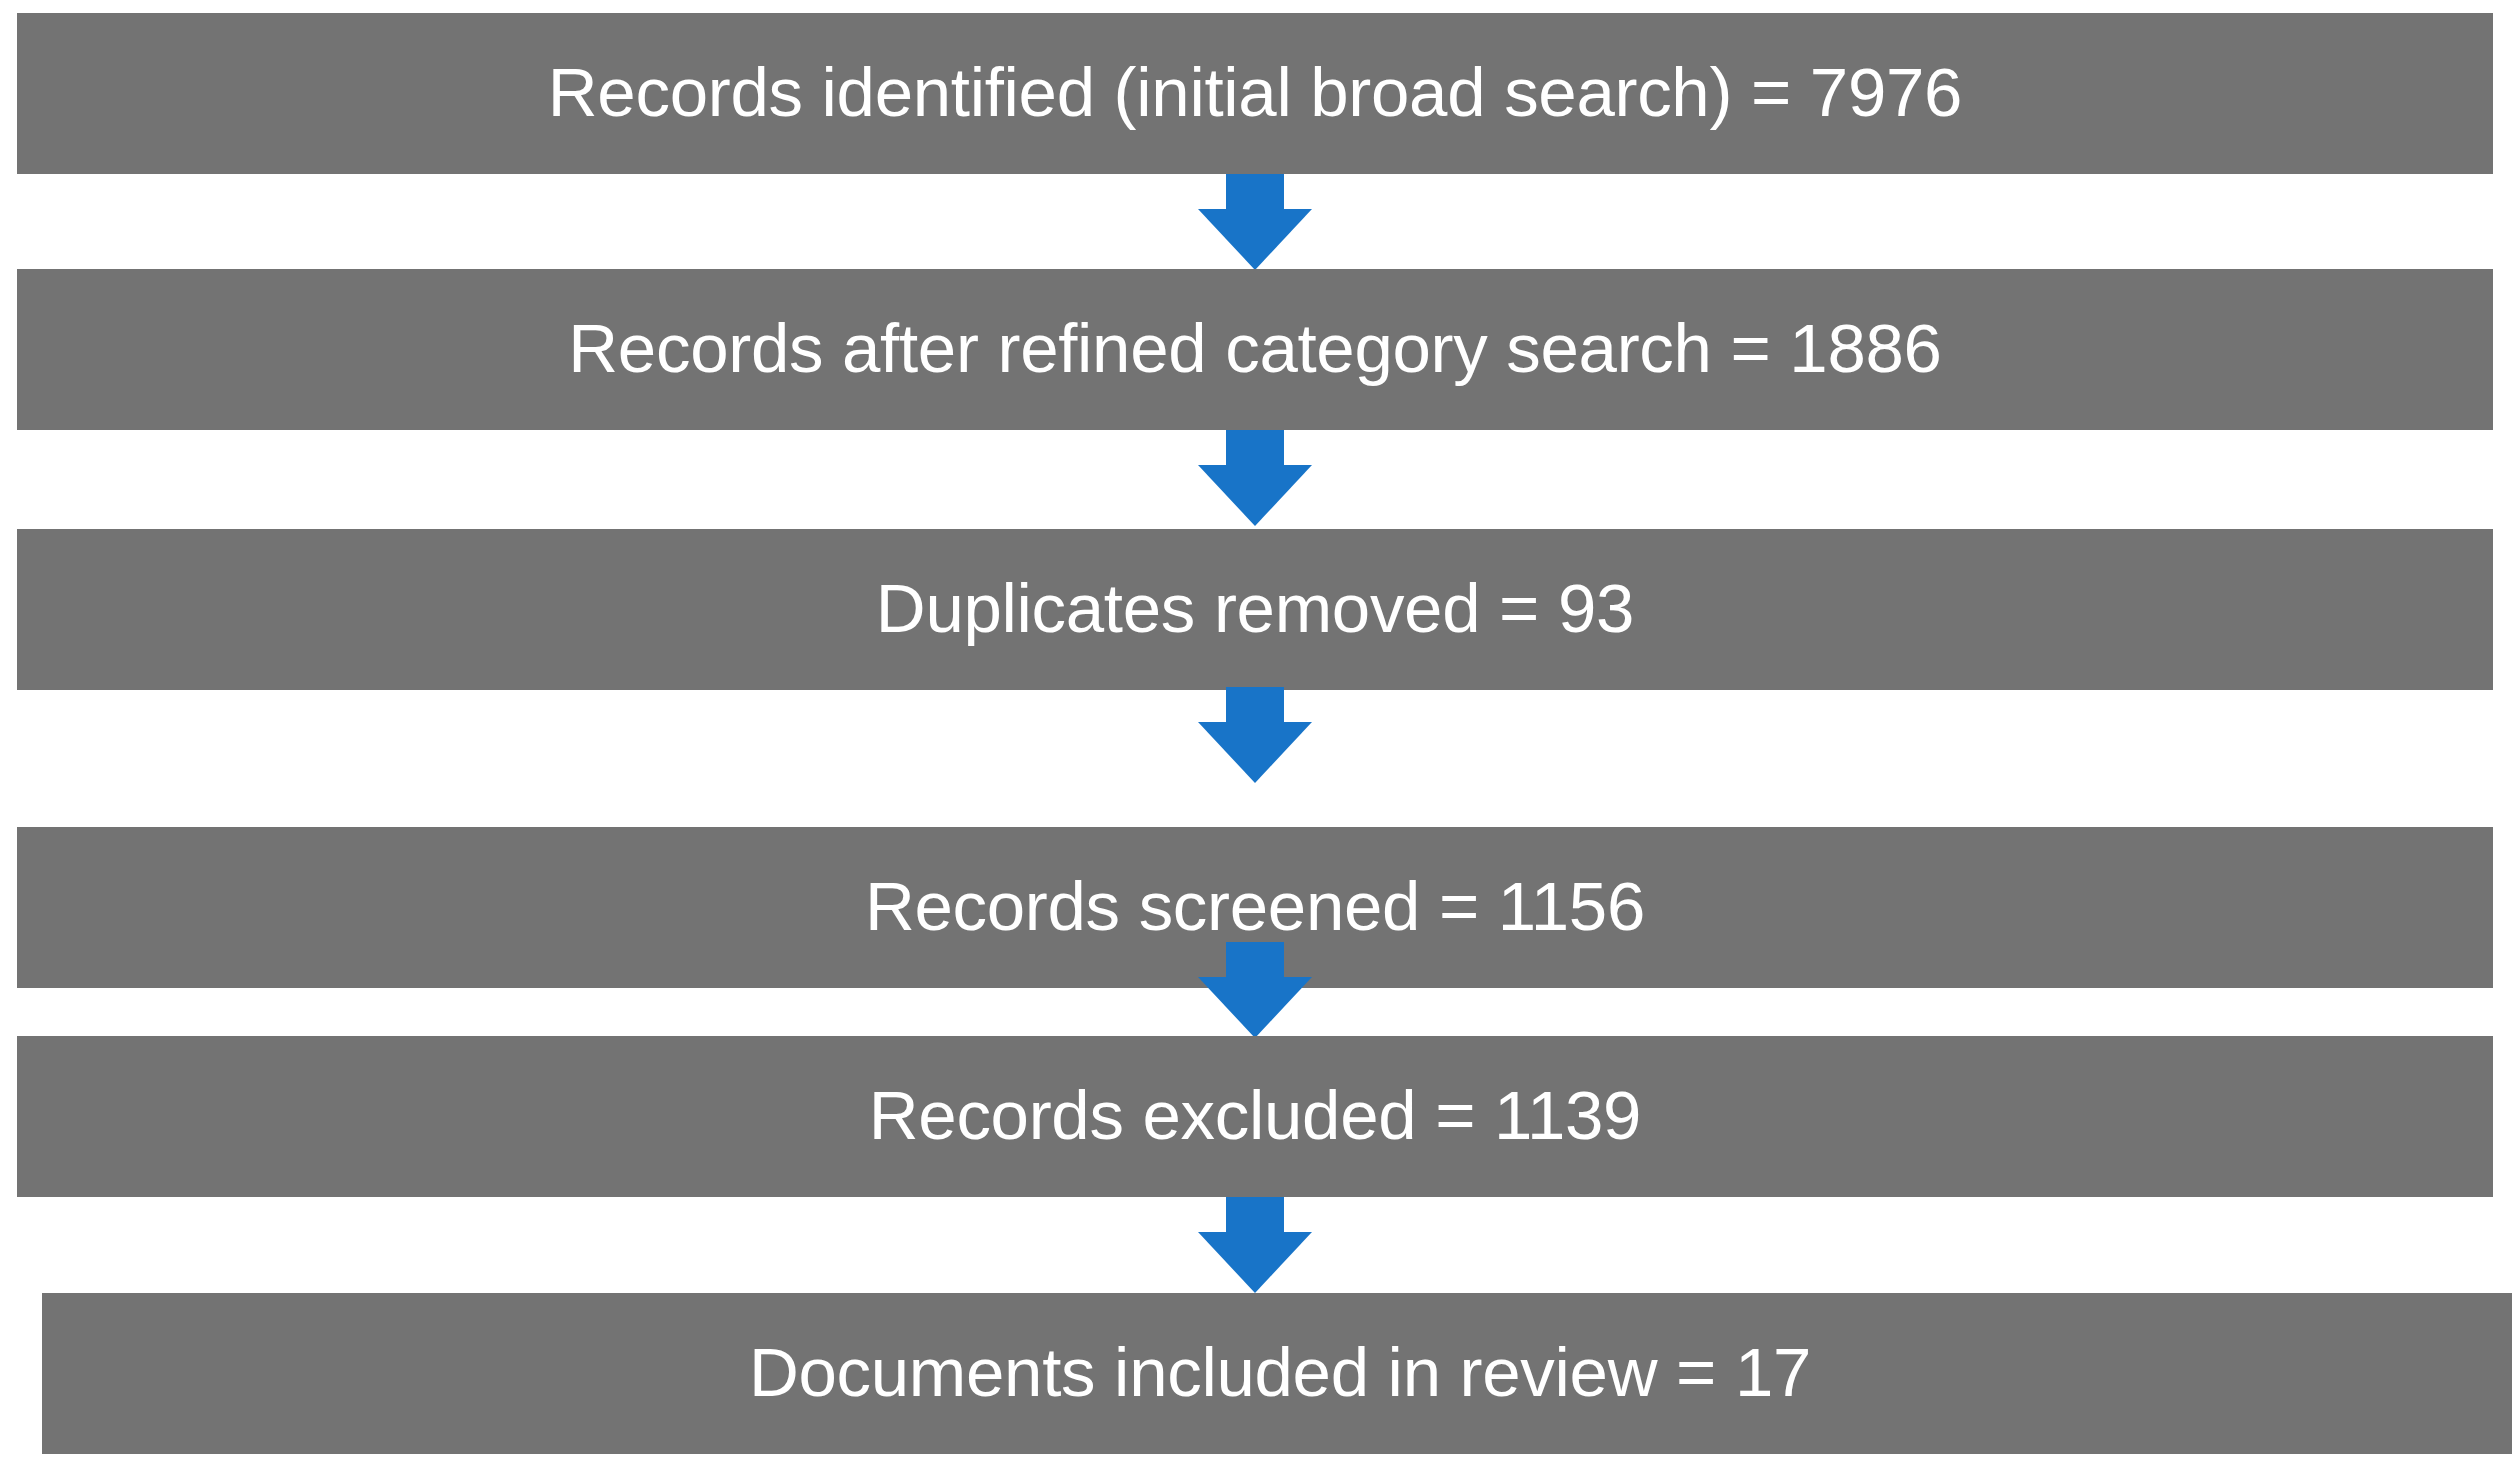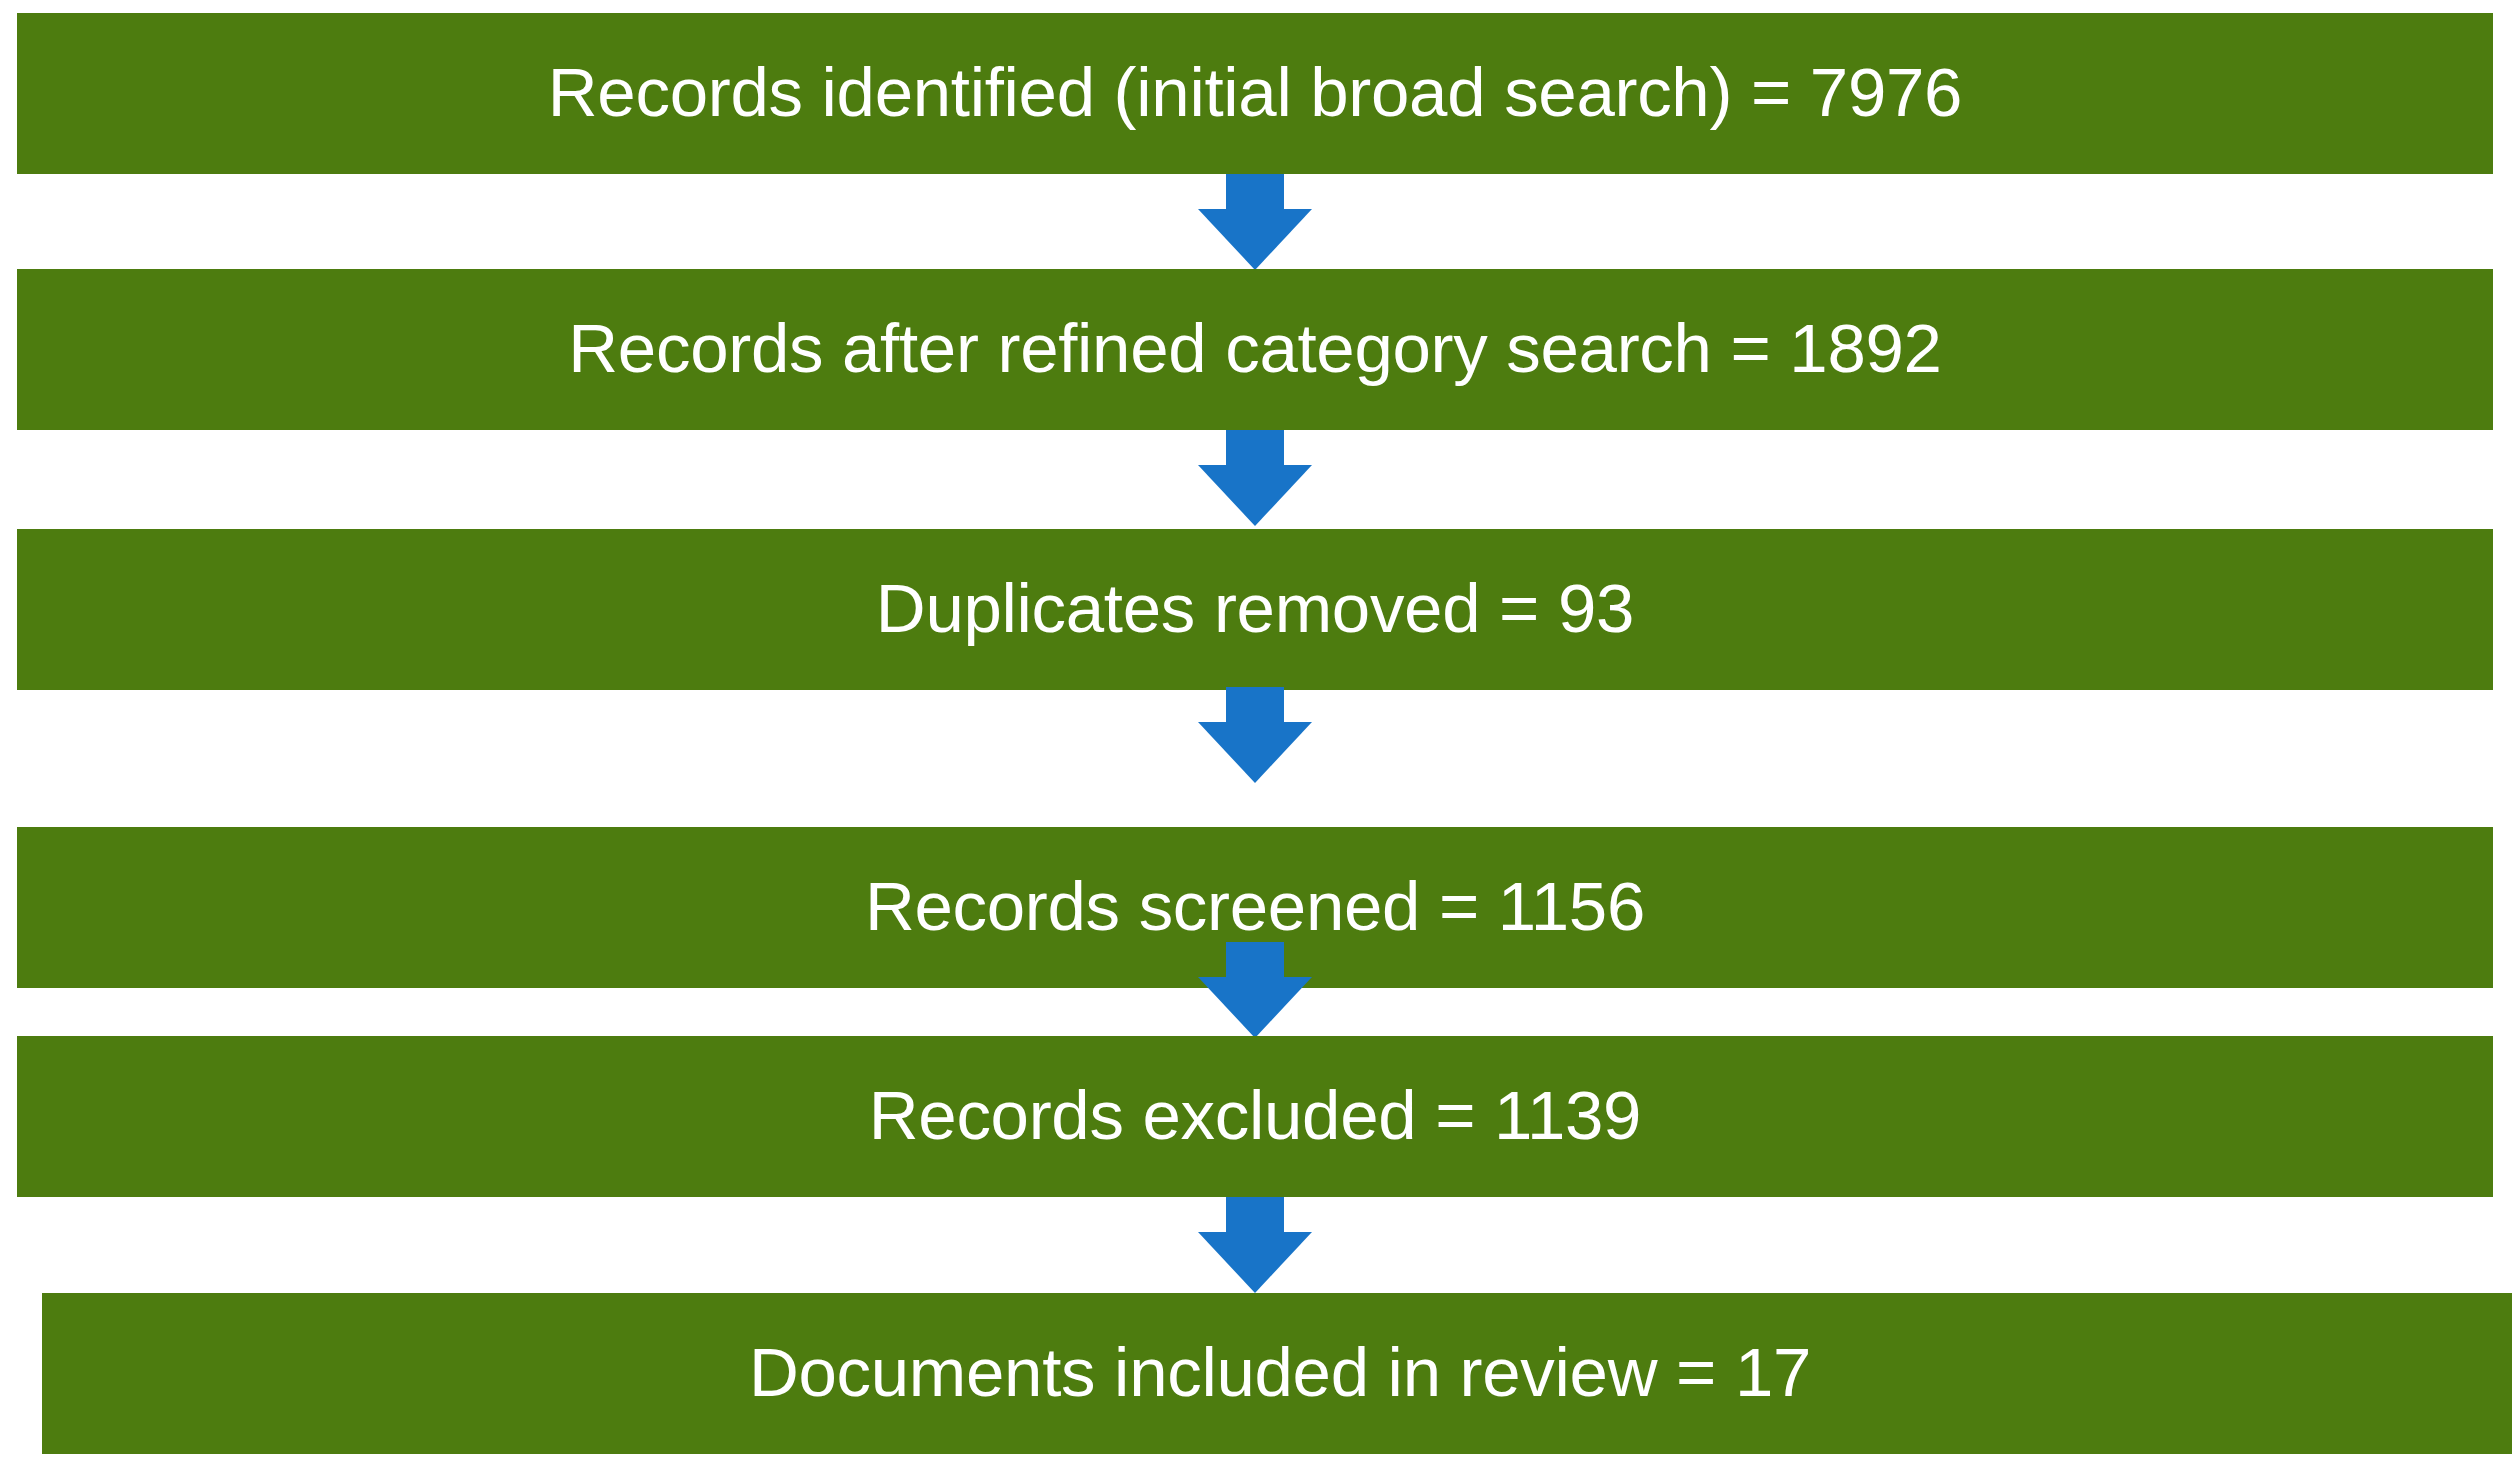--- a/index.html
+++ b/index.html
@@ -17,21 +17,21 @@
     height: 1471px;
     background: #ffffff;
     overflow: hidden;
   }
 
   .flow-stage {
     position: absolute;
     left: 17px;
     width: 2476px;
     height: 161px;
-    background: #4d7c0f;
+    background: #737373;
     display: flex;
     align-items: center;
     justify-content: center;
     box-sizing: border-box;
   }
 
   .flow-stage-label {
     color: #ffffff;
     font-family: "Liberation Sans", sans-serif;
     font-size: 69px;
@@ -92,21 +92,21 @@
   <div class="flow-stage stage-0">
     <span class="flow-stage-label">Records identified (initial broad search) = 7976</span>
   </div>
 
   <div class="flow-connector connector-0">
     <span class="connector-stem"></span>
     <span class="connector-head"></span>
   </div>
 
   <div class="flow-stage stage-1">
-    <span class="flow-stage-label">Records after refined category search = 1892</span>
+    <span class="flow-stage-label">Records after refined category search = 1886</span>
   </div>
 
   <div class="flow-connector connector-1">
     <span class="connector-stem"></span>
     <span class="connector-head"></span>
   </div>
 
   <div class="flow-stage stage-2">
     <span class="flow-stage-label">Duplicates removed = 93</span>
   </div>

